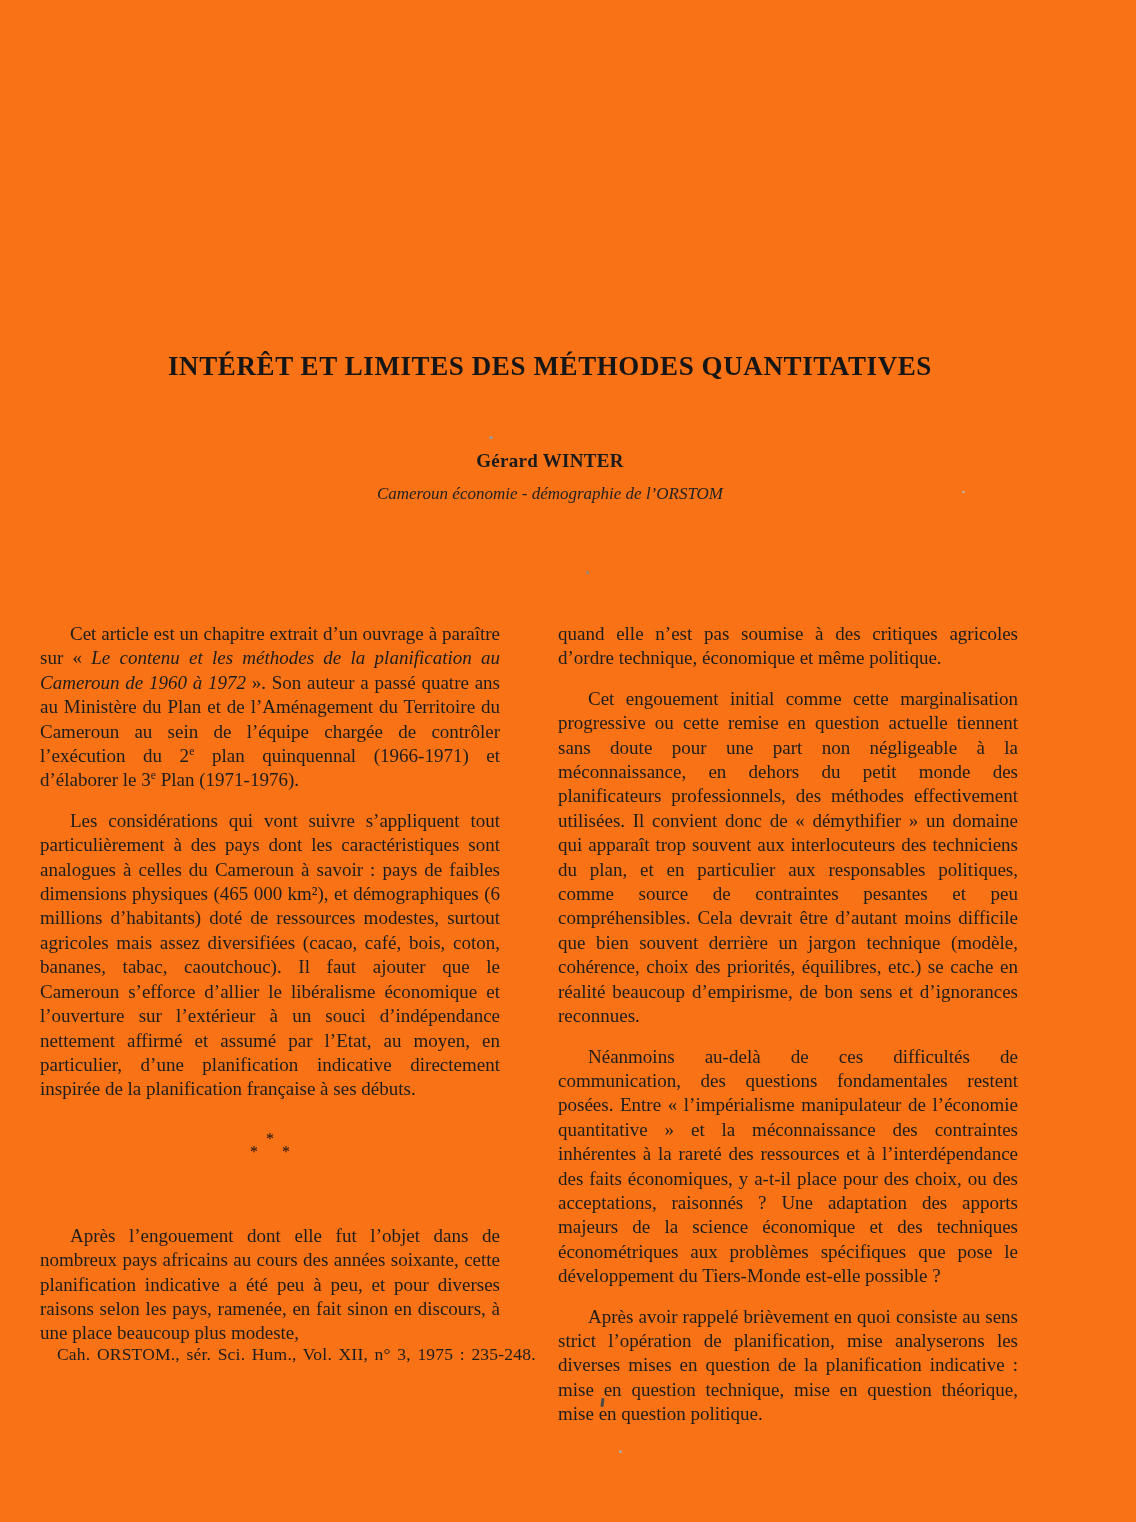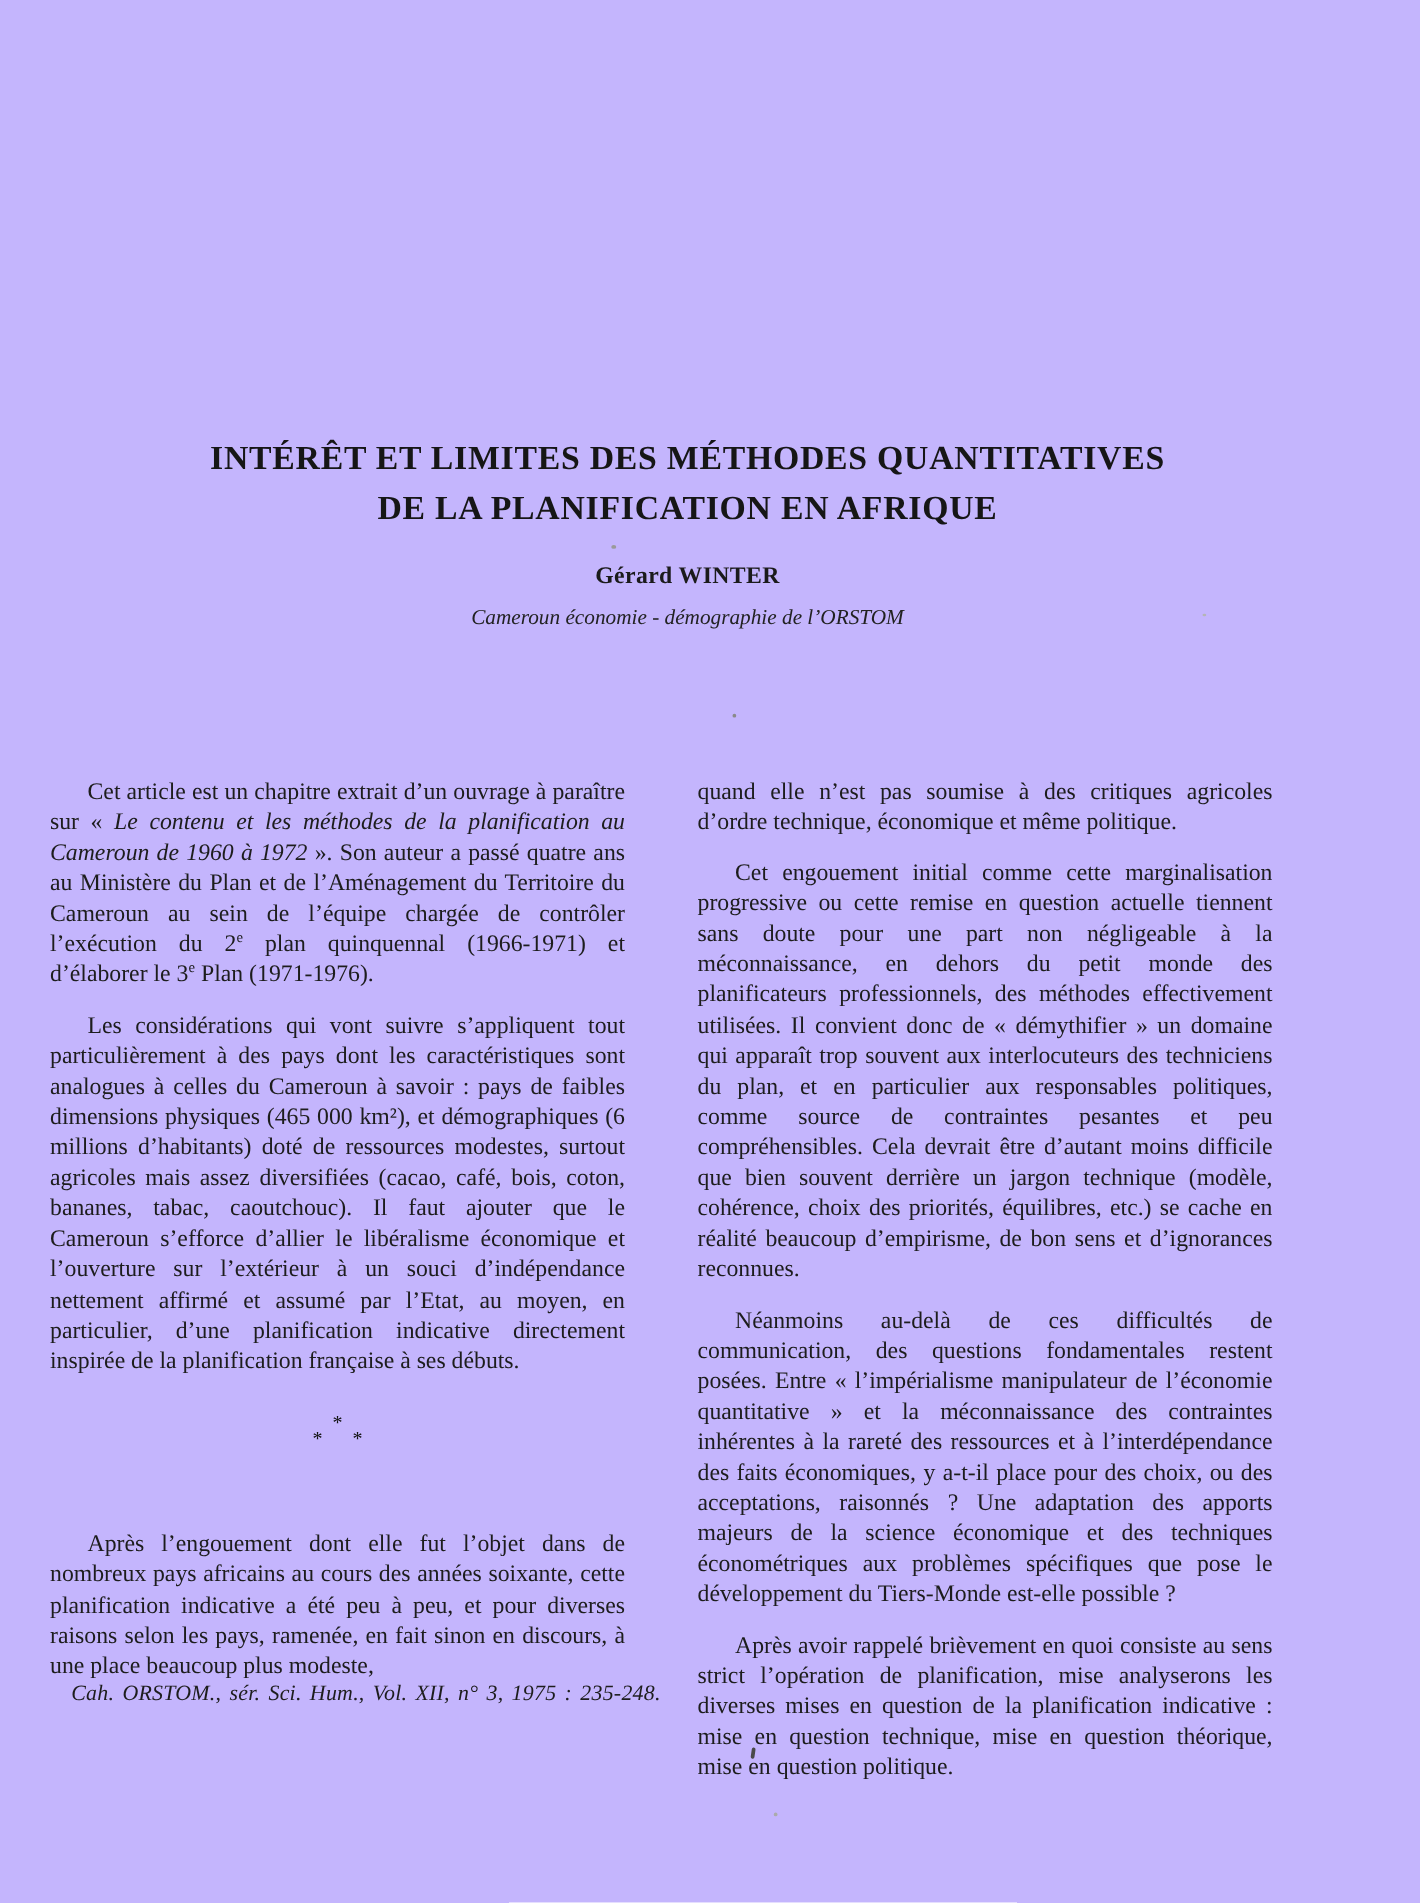--- a/index.html
+++ b/index.html
@@ -1,21 +1,21 @@
 <!DOCTYPE html>
 <html lang="fr"><head>
 <meta charset="utf-8">
 <style>
   * { margin: 0; padding: 0; box-sizing: border-box; }
   html, body { background: #ffffff; }
   .page {
     position: relative;
     width: 1136px;
     height: 1522px;
-    background: #c4b5fd;
+    background: #f97316;
     font-family: "Liberation Serif", "DejaVu Serif", serif;
     color: #1d1d1d;
     overflow: hidden;
   }
   .title-block {
     position: absolute;
     left: 50px;
     top: 346px;
     width: 1000px;
     text-align: center;
@@ -74,21 +74,20 @@
     line-height: 13px;
     color: #111;
   }
   .sep .sep-row { display: block; letter-spacing: 0; }
   .sep .sep-bottom { letter-spacing: 10px; text-indent: 10px; }
   .after-sep { margin-top: 66px !important; }
   .footer-citation {
     position: absolute;
     left: 57px;
     top: 1344px;
-    font-style: italic;
     font-size: 17.5px;
     letter-spacing: 0.2px;
     color: #1d1d1d;
     word-spacing: 2px;
   }
   .speck {
     position: absolute;
     background: #9a9a9a;
     border-radius: 50%;
   }
@@ -98,21 +97,20 @@
   .speck-4 { left: 601px; top: 1398px; width: 3px; height: 9px; border-radius: 2px; background:#4a4a4a; transform: rotate(8deg); }
   .speck-5 { left: 619px; top: 1450px; width: 3px; height: 3px; background:#ababab; }
 </style>
 </head>
 <body>
 
 <div class="page">
 
   <div class="title-block">
     <div class="title-line">INTÉRÊT ET LIMITES DES MÉTHODES QUANTITATIVES</div>
-    <div class="title-line">DE LA PLANIFICATION EN AFRIQUE</div>
   </div>
 
   <div class="author">Gérard WINTER</div>
   <div class="affiliation">Cameroun économie - démographie de l’ORSTOM</div>
 
   <div class="columns">
     <div class="col">
       <p class="indent"><span>Cet article est un chapitre extrait d’un ouvrage à paraître sur « </span><span class="it">Le contenu et les méthodes de la planification au Cameroun de 1960 à 1972</span><span> ». Son auteur a passé quatre ans au Ministère du Plan et de l’Aménagement du Territoire du Cameroun au sein de l’équipe chargée de contrôler l’exécution du 2</span><sup>e</sup><span> plan quinquennal (1966-1971) et d’élaborer le 3</span><sup>e</sup><span> Plan (1971-1976).</span></p>
       <p class="indent">Les considérations qui vont suivre s’appliquent tout particulièrement à des pays dont les caractéristiques sont analogues à celles du Cameroun à savoir : pays de faibles dimensions physiques (465 000 km²), et démographiques (6 millions d’habitants) doté de ressources modestes, surtout agricoles mais assez diversifiées (cacao, café, bois, coton, bananes, tabac, caoutchouc). Il faut ajouter que le Cameroun s’efforce d’allier le libéralisme économique et l’ouverture sur l’extérieur à un souci d’indépendance nettement affirmé et assumé par l’Etat, au moyen, en particulier, d’une planification indicative directement inspirée de la planification française à ses débuts.</p>
       <div class="sep">

